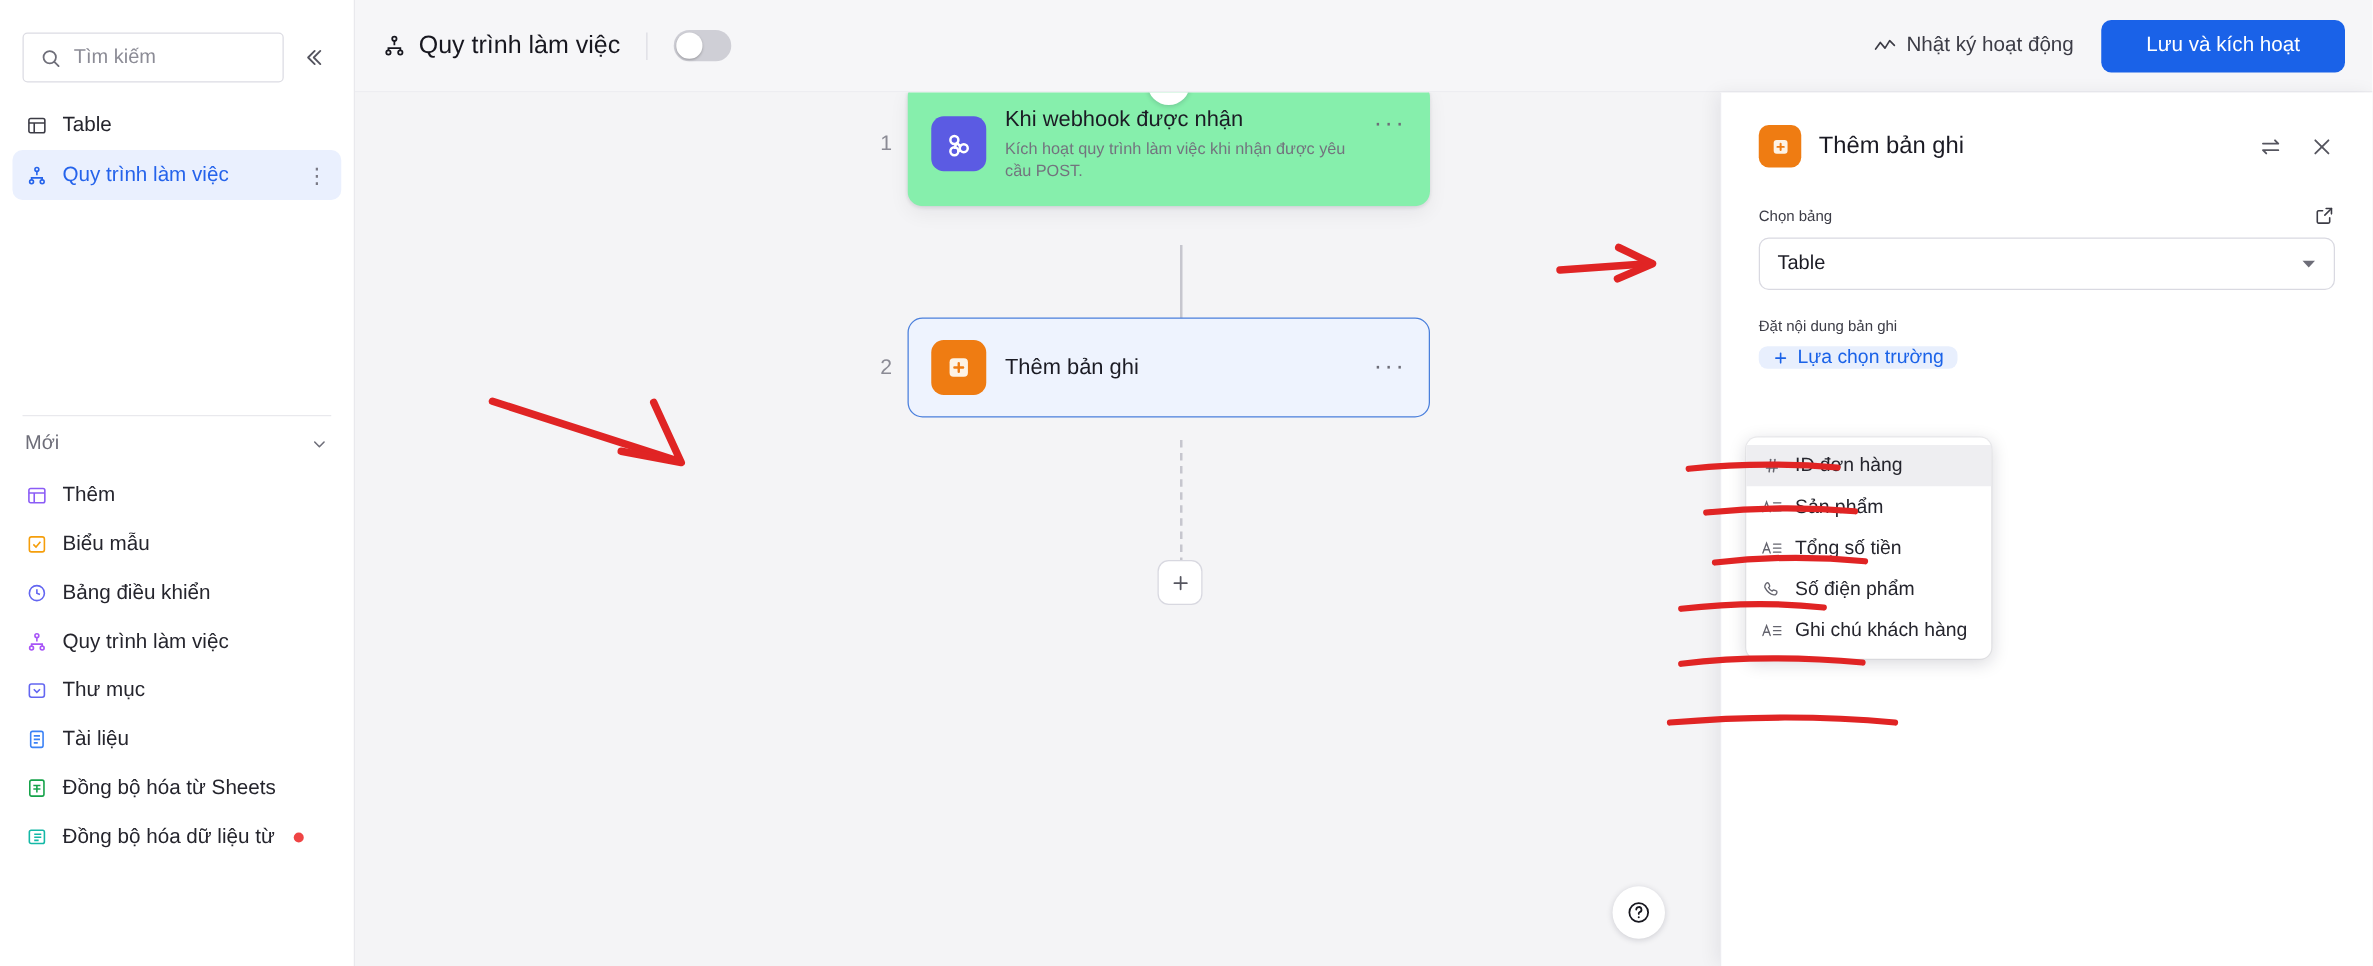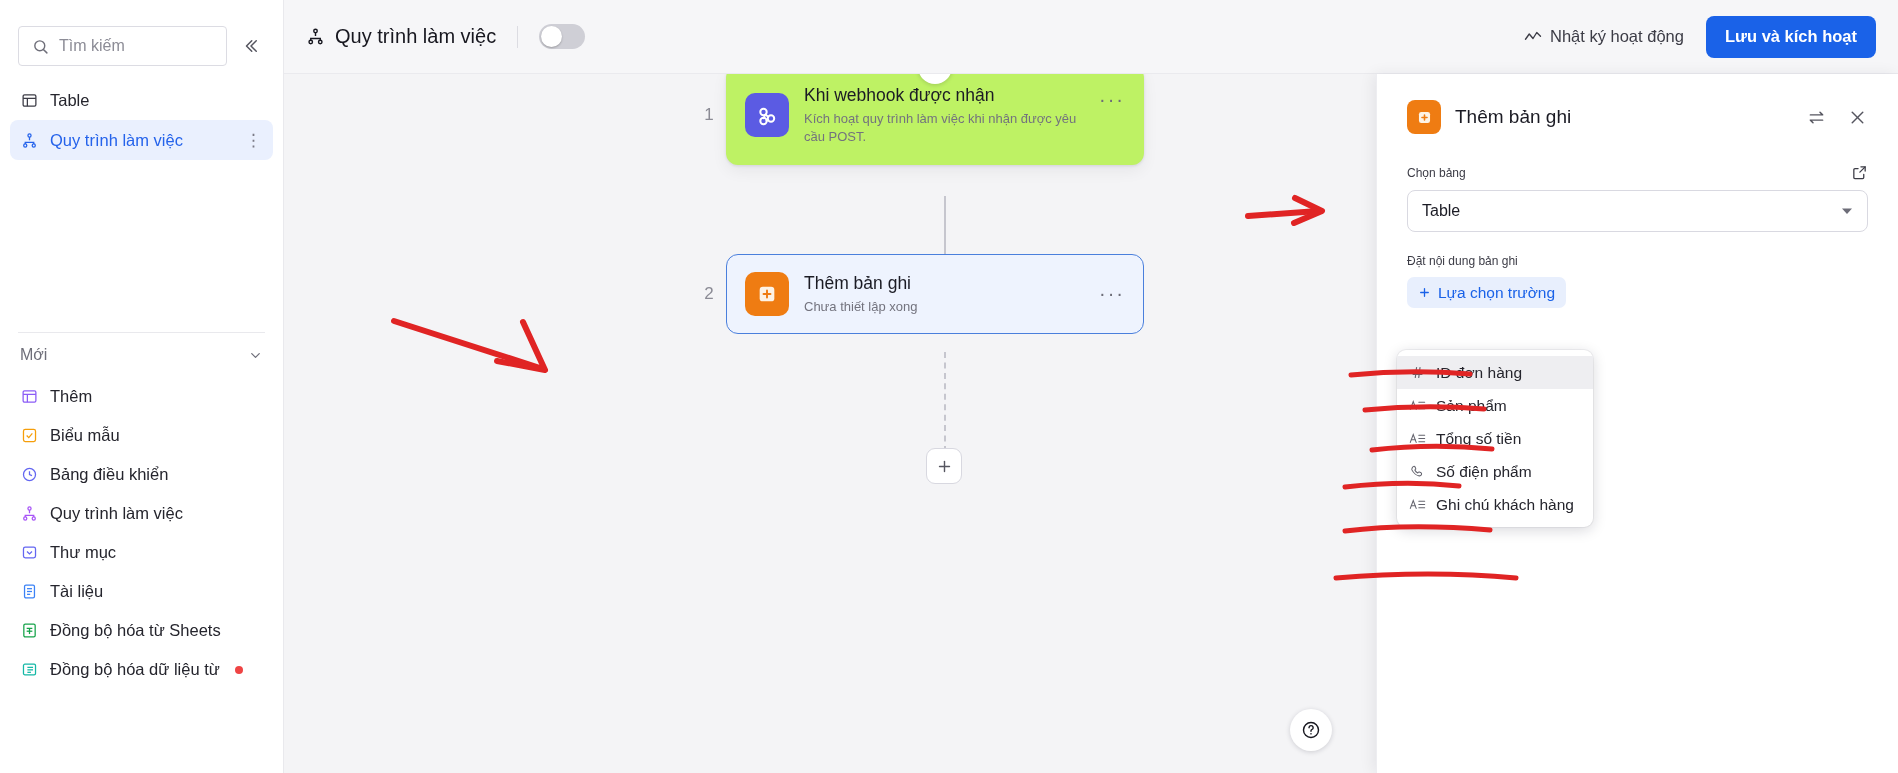--- a/index.html
+++ b/index.html
@@ -62,30 +62,30 @@
     width: 46px; height: 25px; border-radius: 13px; background: #cfcfd6; position: relative; cursor: pointer;
   }
   .toggle .knob {
     position: absolute; left: 2px; top: 2px; width: 21px; height: 21px; border-radius: 50%;
     background: #fff; box-shadow: 0 1px 2px rgba(0,0,0,.25);
   }
   .top-right { margin-left: auto; display: flex; align-items: center; gap: 22px; }
   .link-log { display: flex; align-items: center; gap: 8px; font-size: 16.5px; color: #3c3c46; cursor: pointer; }
   .btn-primary {
     background: #1a62e8; color: #fff; font-size: 16.5px; border: none; border-radius: 8px;
-    height: 42px; padding: 0 19px; cursor: pointer; font-family: inherit; white-space: nowrap; font-weight: bold;
+    height: 42px; padding: 0 36px; cursor: pointer; font-family: inherit; white-space: nowrap;
   }
 
   
   .canvas { flex: 1 1 auto; background: #f4f4f6; position: relative; overflow: hidden; }
 
   .node-row { position: absolute; display: flex; align-items: center; }
   .node-num { width: 34px; text-align: center; font-size: 17px; color: #8b8b95; flex:0 0 34px; }
   .node {
-    width: 418px; background: #bef264; border-radius: 12px; border: 1px solid transparent;
+    width: 418px; background: #86efac; border-radius: 12px; border: 1px solid transparent;
     box-shadow: 0 1px 3px rgba(16,20,40,.10), 0 6px 16px rgba(16,20,40,.06);
     display: flex; align-items: center; gap: 15px; padding: 17px 18px; position: relative;
   }
   .node.selected { background: #eef3fe; border: 1px solid #4a7fdc; box-shadow: none; }
   .node-icon { width: 44px; height: 44px; border-radius: 10px; flex: 0 0 44px; display:flex; align-items:center; justify-content:center; }
   .node-icon.webhook { background: #5b5be3; }
   .node-icon.addrec { background: #ef7c12; }
   .node-txt { flex: 1 1 auto; min-width: 0; }
   .node-title { font-size: 17.5px; color: #1b1b24; line-height: 1.35; }
   .node-sub { font-size: 13px; color: #73737e; line-height: 1.42; margin-top: 2px; }
@@ -121,21 +121,21 @@
   .panel-act { cursor: pointer; color: #55555f; display:flex; }
   .field-label { font-size: 12px; color: #3c3c46; margin-bottom: 9px; display:flex; align-items:center; }
   .field-label .ext { margin-left: auto; cursor: pointer; color: #3c3c46; }
   .select-box {
     height: 42px; border: 1px solid #d9d9e1; border-radius: 8px; display: flex; align-items: center;
     padding: 0 14px; font-size: 16px; color: #1b1b24; cursor: pointer; background:#fff;
   }
   .select-box .caret { margin-left: auto; color: #6d6d78; font-size: 11px; }
   .blk { margin-bottom: 22px; }
   .chip-add {
-    display: inline-flex; align-items: center; gap: 7px; height: 31px; padding: 0 11px;
+    display: inline-flex; align-items: center; gap: 7px; height: 18px; padding: 0 11px;
     background: #e8effd; color: #1a62e8; border-radius: 7px; font-size: 15.5px; cursor: pointer;
   }
   .dropdown {
     position: absolute; left: 20px; top: 276px; width: 196px; background: #fff;
     border-radius: 9px; box-shadow: 0 3px 14px rgba(16,20,40,.17), 0 0 0 1px rgba(16,20,40,.05);
     padding: 6px 0; z-index: 9;
   }
   .dd-item {
     height: 33px; display: flex; align-items: center; gap: 10px; padding: 0 12px;
     font-size: 15.5px; color: #25252d; cursor: pointer; white-space: nowrap;
@@ -357,21 +357,20 @@
         <span class="node-num">2</span>
         <div class="node selected">
           <div class="node-icon addrec">
             <svg width="22" height="22" viewBox="0 0 24 24">
                 <rect x="4" y="4" width="16" height="16" rx="3.5" fill="#fdf3e6"></rect>
                 <path d="M12 8.2v7.6M8.2 12h7.6" stroke="#ef7c12" stroke-width="2.1" stroke-linecap="round"></path>
               </svg>
           </div>
           <div class="node-txt">
             <div class="node-title">Thêm bản ghi</div>
-            <div class="node-sub">Chưa thiết lập xong</div>
           </div>
           <div class="node-dots" style="padding-top:10px;">···</div>
         </div>
       </div>
 
       <div class="plus-node" style="left:642px; top:374px;">
         <span>
           <svg width="17" height="17" viewBox="0 0 24 24" fill="none" stroke="#55555f" stroke-width="2" stroke-linecap="round">
               <line x1="12" y1="5" x2="12" y2="19"></line>
               <line x1="5" y1="12" x2="19" y2="12"></line>

